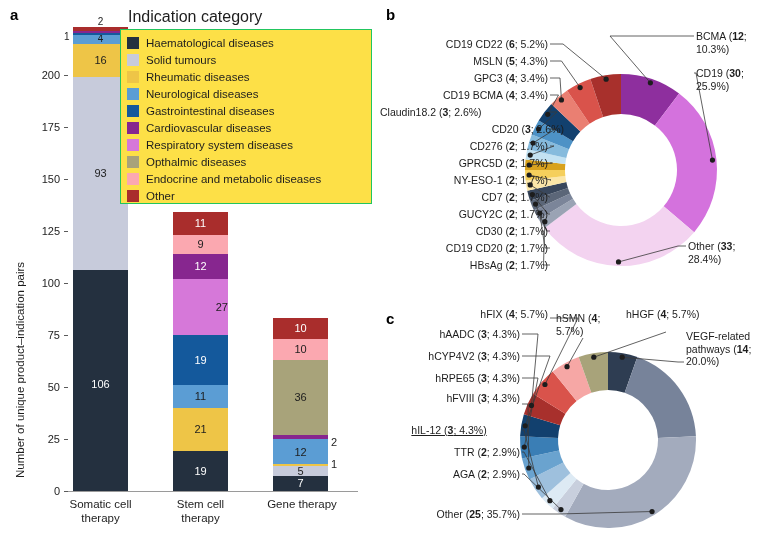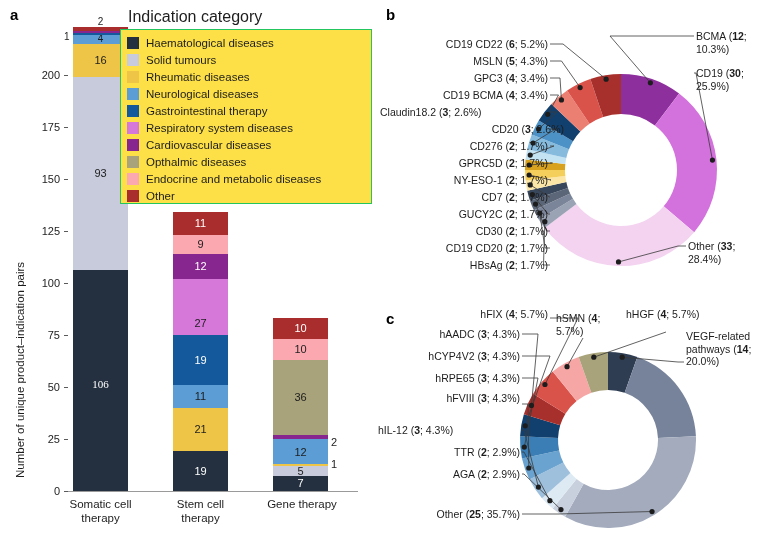--- a/index.html
+++ b/index.html
@@ -84,21 +84,21 @@
       <div class="ytick-mark" style="left:64px;top:127px;"></div>
       <div class="ytick-lbl" style="left:26px;top:69px;">200</div>
       <div class="ytick-mark" style="left:64px;top:75px;"></div>
     </div>
 
     <div class="xaxis-line" style="left:68px;top:491px;width:290px;"></div>
 
     <div class="bar" style="left:73px;top:27px;width:55px;height:464px;">
 
       <div class="seg" style="bottom:0;height:220.6px;background:#24303f;"></div>
-      <div class="seg-lbl" style="bottom:101px;color:#ffffff;font-family:Liberation Serif, serif;">106</div>
+      <div class="seg-lbl" style="bottom:101px;color:#ffffff;">106</div>
 
       <div class="seg" style="bottom:220.6px;height:193.5px;background:#c7cbdb;"></div>
       <div class="seg-lbl" style="bottom:312px;color:#1d1d1d;">93</div>
 
       <div class="seg" style="bottom:414.1px;height:33.3px;background:#eec547;"></div>
       <div class="seg-lbl" style="bottom:425px;color:#1d1d1d;">16</div>
 
       <div class="seg" style="bottom:447.4px;height:8.3px;background:#5b9dd4;"></div>
       <div class="seg-lbl" style="bottom:447px;font-size:10px;color:#1d1d1d;">4</div>
 
@@ -116,21 +116,21 @@
     <div class="bar" style="left:173px;top:212.1px;width:55px;height:278.9px;">
       <div class="seg" style="bottom:0;height:39.5px;background:#24303f;"></div>
       <div class="seg-lbl" style="bottom:14px;color:#ffffff;">19</div>
       <div class="seg" style="bottom:39.5px;height:43.7px;background:#eec547;"></div>
       <div class="seg-lbl" style="bottom:56px;color:#1d1d1d;">21</div>
       <div class="seg" style="bottom:83.2px;height:22.9px;background:#5b9dd4;"></div>
       <div class="seg-lbl" style="bottom:89px;color:#1d1d1d;">11</div>
       <div class="seg" style="bottom:106.1px;height:50px;background:#14599c;"></div>
       <div class="seg-lbl" style="bottom:125px;color:#ffffff;">19</div>
       <div class="seg" style="bottom:156.1px;height:56.2px;background:#d678d9;"></div>
-      <div class="seg-lbl" style="bottom:162px;color:#1d1d1d;">27</div>
+      <div class="seg-lbl" style="bottom:178px;color:#1d1d1d;text-align:right;">27</div>
       <div class="seg" style="bottom:212.3px;height:25px;background:#87268f;"></div>
       <div class="seg-lbl" style="bottom:219px;color:#ffffff;">12</div>
       <div class="seg" style="bottom:237.3px;height:18.7px;background:#fba8b0;"></div>
       <div class="seg-lbl" style="bottom:241px;color:#1d1d1d;">9</div>
       <div class="seg" style="bottom:256px;height:22.9px;background:#a92d2c;"></div>
       <div class="seg-lbl" style="bottom:262px;color:#ffffff;">11</div>
     </div>
 
     <div class="bar" style="left:273px;top:318.3px;width:55px;height:172.7px;">
       <div class="seg" style="bottom:0;height:14.6px;background:#24303f;"></div>
@@ -169,29 +169,29 @@
       <div class="leg-row">
         <span class="leg-sw" style="background:#eec547;"></span>
         <span class="leg-txt">Rheumatic diseases</span>
       </div>
       <div class="leg-row">
         <span class="leg-sw" style="background:#5b9dd4;"></span>
         <span class="leg-txt">Neurological diseases</span>
       </div>
       <div class="leg-row">
         <span class="leg-sw" style="background:#14599c;"></span>
-        <span class="leg-txt">Gastrointestinal therapy</span>
+        <span class="leg-txt">Gastrointestinal diseases</span>
+      </div>
+      <div class="leg-row">
+        <span class="leg-sw" style="background:#87268f;"></span>
+        <span class="leg-txt">Cardiovascular diseases</span>
       </div>
       <div class="leg-row">
         <span class="leg-sw" style="background:#d678d9;"></span>
         <span class="leg-txt">Respiratory system diseases</span>
-      </div>
-      <div class="leg-row">
-        <span class="leg-sw" style="background:#87268f;"></span>
-        <span class="leg-txt">Cardiovascular diseases</span>
       </div>
       <div class="leg-row">
         <span class="leg-sw" style="background:#a8a37a;"></span>
         <span class="leg-txt">Opthalmic diseases</span>
       </div>
       <div class="leg-row">
         <span class="leg-sw" style="background:#fba8b0;"></span>
         <span class="leg-txt">Endocrine and metabolic diseases</span>
       </div>
       <div class="leg-row">
@@ -335,21 +335,21 @@
           <circle cx="215.80393109296477" cy="57.208263530792465" r="2.6"></circle>
           <circle cx="244.1960689070353" cy="57.20826353079249" r="2.6"></circle>
         </g>
     </svg>
 
     <div>
       <div class="dlabel" style="left:0px;top:28px;width:142px;text-align:right;"><span>hAADC (<b>3</b>; 4.3%)</span></div>
       <div class="dlabel" style="left:0px;top:50px;width:142px;text-align:right;"><span>hCYP4V2 (<b>3</b>; 4.3%)</span></div>
       <div class="dlabel" style="left:0px;top:72px;width:142px;text-align:right;"><span>hRPE65 (<b>3</b>; 4.3%)</span></div>
       <div class="dlabel" style="left:0px;top:92px;width:142px;text-align:right;"><span>hFVIII (<b>3</b>; 4.3%)</span></div>
-      <div class="dlabel" style="left:0px;top:124px;width:142px;text-align:left;"><span>hIL-12 (<b>3</b>; 4.3%)</span></div>
+      <div class="dlabel" style="left:0px;top:124px;width:142px;text-align:center;text-decoration:underline;"><span>hIL-12 (<b>3</b>; 4.3%)</span></div>
       <div class="dlabel" style="left:0px;top:146px;width:142px;text-align:right;"><span>TTR (<b>2</b>; 2.9%)</span></div>
       <div class="dlabel" style="left:0px;top:168px;width:142px;text-align:right;"><span>AGA (<b>2</b>; 2.9%)</span></div>
       <div class="dlabel" style="left:0px;top:208px;width:142px;text-align:right;"><span>Other (<b>25</b>; 35.7%)</span></div>
     </div>
 
     <div>
       <div class="dlabel" style="left:50px;top:8px;width:120px;text-align:right;"><span>hFIX (<b>4</b>; 5.7%)</span></div>
       <div class="dlabel" style="left:178px;top:12px;width:58px;"><span>hSMN (<b>4</b>; 5.7%)</span></div>
       <div class="dlabel" style="left:248px;top:8px;width:95px;"><span>hHGF (<b>4</b>; 5.7%)</span></div>
     </div>

